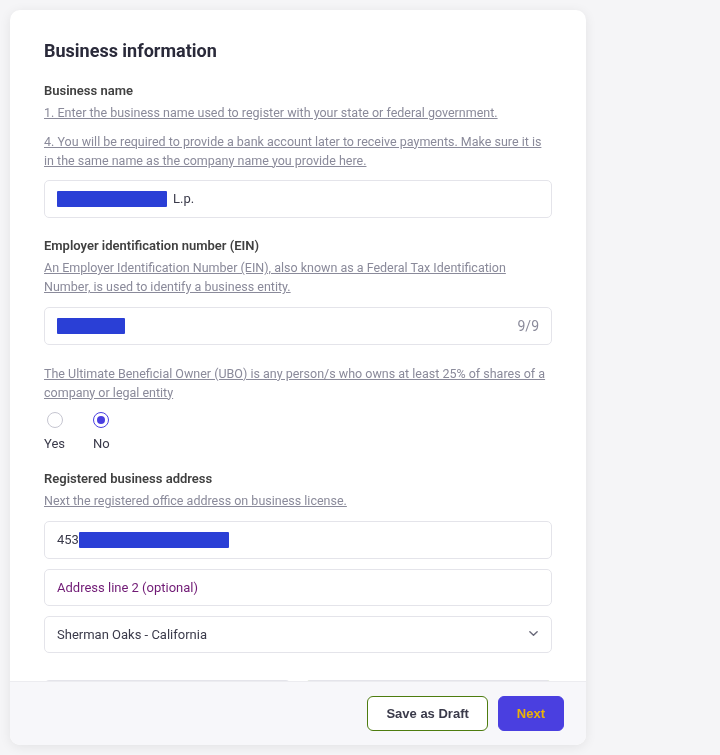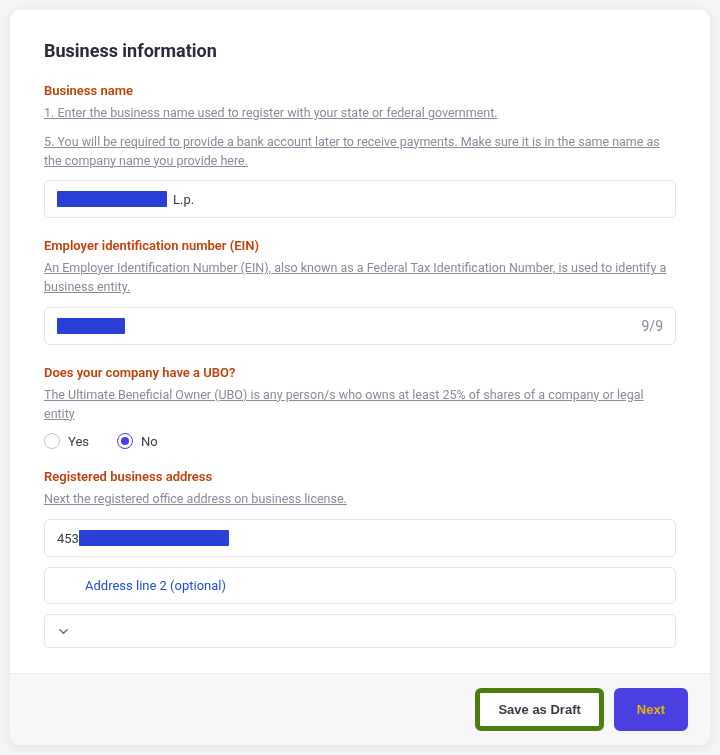--- a/index.html
+++ b/index.html
@@ -7,90 +7,90 @@
       font-family: -apple-system, BlinkMacSystemFont, "Segoe UI", Roboto, sans-serif;
       background: #f5f5f7;
       width: 720px;
       height: 755px;
       padding: 10px;
     }
     .card {
       background: #fff;
       border-radius: 10px;
       box-shadow: 0 2px 12px rgba(0,0,0,0.08);
-      width: 700px;
+      width: 576px;
       height: 735px;
       display: flex;
       flex-direction: column;
       overflow: hidden;
     }
     .content {
       padding: 30px 34px 20px 34px;
       flex: 1;
       overflow: auto;
     }
     .title {
       font-size: 18px;
       font-weight: 700;
       color: #2a2a3a;
       margin-bottom: 22px;
     }
     .field { margin-bottom: 20px; }
     .field-label {
       font-size: 13px;
       font-weight: 600;
-      color: #c2410c;
+      color: #404040;
       margin-bottom: 6px;
     }
     .help {
       font-size: 12.5px;
       color: #8a8a9a;
       line-height: 1.5;
       margin-bottom: 10px;
       text-decoration: underline;
     }
     .input {
       width: 100%;
       border: 1px solid #e4e4ea;
       border-radius: 5px;
       padding: 10px 12px;
       font-size: 13px;
       color: #3a3a4a;
       background: #fff;
       position: relative;
       display: flex;
-      align-items: center;
+      align-items: flex-start;
     }
     .input.readonly { background: #bef264; color: #6a6a7a; }
     .input .redact {
       display: inline-block;
       background: #2a3fd6;
       height: 16px;
       border-radius: 1px;
       margin-right: 6px;
       vertical-align: middle;
     }
     .input .text { flex: 1; }
     .input .counter {
       font-size: 14px;
       color: #8a8a9a;
     }
-    .input.placeholder .text { color: #1d4ed8; margin-left: 28px; }
+    .input.placeholder .text { color: #701a75; }
     .row { display: flex; gap: 14px; margin-top: 27px; }
     .row .input { flex: 1; }
     .select {
       position: relative;
     }
     .chevron {
       width: 12px; height: 12px;
       display: inline-flex; align-items: center; justify-content: center;
     }
     .chevron svg { width: 11px; height: 11px; }
     .radio-row { display: flex; gap: 28px; align-items: center; margin-top: 8px; }
-    .radio-opt { display: flex; align-items: center; gap: 8px; font-size: 13px; color: #3a3a4a; cursor: pointer; }
+    .radio-opt { display: flex; align-items: center; gap: 8px; font-size: 13px; color: #3a3a4a; cursor: pointer; flex-direction: column; }
     .radio {
       width: 16px; height: 16px; border-radius: 50%;
       border: 1.5px solid #c5c5d0;
       display: inline-flex; align-items: center; justify-content: center;
       background: #fff;
     }
     .radio.checked { border-color: #4a3fe0; }
     .radio.checked::after {
       content: ""; width: 8px; height: 8px; border-radius: 50%; background: #4a3fe0;
     }
@@ -100,21 +100,21 @@
       display: flex;
       justify-content: flex-end;
       gap: 10px;
       border-top: 1px solid #ececf0;
     }
     .btn {
       font-size: 13px;
       font-weight: 600;
       padding: 9px 18px;
       border-radius: 6px;
-      border: 5px solid #4d7c0f;
+      border: 1px solid #4d7c0f;
       background: #fff;
       color: #3a3a4a;
       cursor: pointer;
     }
     .btn.primary {
       background: #4a3fe0;
       border-color: #4a3fe0;
       color: #eab308;
     }
     .stack > .input { margin-top: 10px; }
@@ -123,39 +123,38 @@
 </head>
 <body>
 
 <div class="card">
   <div class="content">
     <div class="title">Business information</div>
 
     <div class="field">
       <div class="field-label">Business name</div>
       <div class="help">1. Enter the business name used to register with your state or federal government.</div>
-      <div class="help">5. You will be required to provide a bank account later to receive payments. Make sure it is in the same name as the company name you provide here.</div>
+      <div class="help">4. You will be required to provide a bank account later to receive payments. Make sure it is in the same name as the company name you provide here.</div>
       <div class="input">
         <span class="redact" style="width:110px"></span>
         <span class="text">L.p.</span>
       </div>
     </div>
 
     <div class="field">
       <div class="field-label">Employer identification number (EIN)</div>
       <div class="help">An Employer Identification Number (EIN), also known as a Federal Tax Identification Number, is used to identify a business entity.</div>
       <div class="input">
         <span class="redact" style="width:68px"></span>
         <span class="text"></span>
         <span class="counter">9/9</span>
       </div>
     </div>
 
     <div class="field">
-      <div class="field-label">Does your company have a UBO?</div>
       <div class="help">The Ultimate Beneficial Owner (UBO) is any person/s who owns at least 25% of shares of a company or legal entity</div>
       <div class="radio-row">
         <div class="radio-opt">
           <span class="radio"></span>
           <span>Yes</span>
         </div>
         <div class="radio-opt">
           <span class="radio checked"></span>
           <span>No</span>
         </div>
@@ -168,20 +167,21 @@
       <div class="stack">
         <div class="input">
           <span class="text" style="flex:0 0 auto">453</span>
           <span class="redact" style="width:150px;margin-left:0"></span>
           <span class="text"></span>
         </div>
         <div class="input placeholder">
           <span class="text">Address line 2 (optional)</span>
         </div>
         <div class="input select">
+          <span class="text">Sherman Oaks - California</span>
           <span class="chevron">
             <svg viewBox="0 0 12 12">
                 <path d="M2 4l4 4 4-4" fill="none" stroke="#6a6a7a" stroke-width="1.5" stroke-linecap="round" stroke-linejoin="round"></path>
               </svg>
           </span>
         </div>
         <div class="row">
           <div class="input" style="flex:1">
             <span class="redact" style="width:36px"></span>
             <span class="text"></span>

